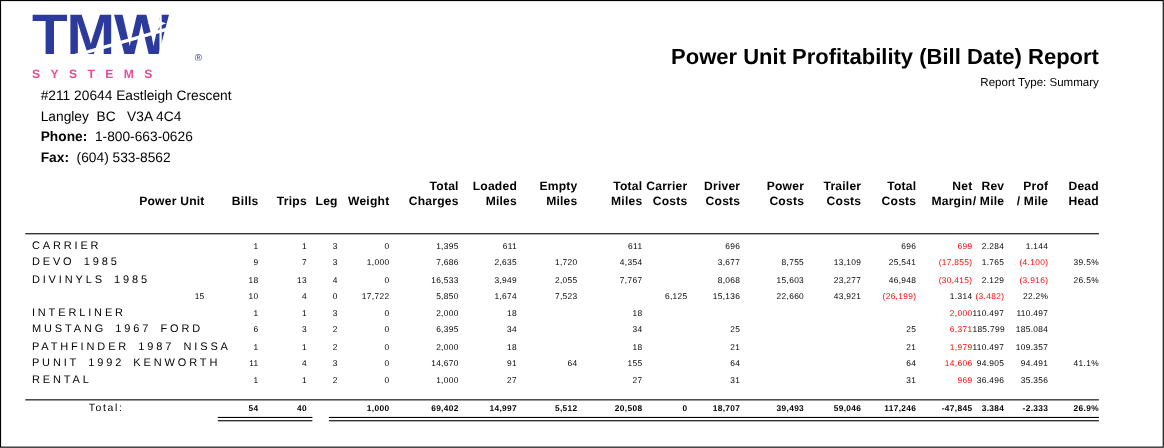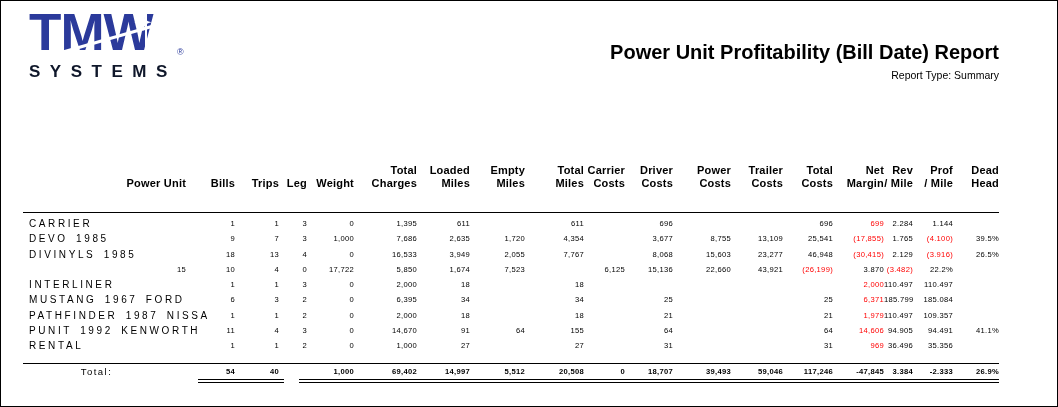--- a/index.html
+++ b/index.html
@@ -19,21 +19,21 @@
   }
   .swoosh {
     position:absolute; left:-14px; top:34px; width:190px; height:3px;
     background:linear-gradient(to right, rgba(255,255,255,0), #fff 20%, #fff 80%, rgba(255,255,255,0));
     transform:rotate(-16deg);
   }
   .spike { position:absolute; left:116px; top:-1px; width:2px; height:56px; background:#fff; }
   .star { position:absolute; left:104px; top:8px; color:#fff; font-size:24px; line-height:24px; }
   .reg { position:absolute; left:148px; top:44px; font-size:9px; color:#2b3a9b; }
   .systems {
-    margin-top:1px; font-size:17px; font-weight:bold; color:#0f172a;
+    margin-top:1px; font-size:11px; font-weight:bold; color:#ec4899;
     letter-spacing:9.5px; white-space:nowrap;
   }
 
   
   .address { position:absolute; left:36px; top:77px; font-size:12.5px; line-height:18.5px; color:#000; }
   .address div { white-space:pre; }
   .address .lbl { font-weight:bold; }
 
   
   .title { position:absolute; right:58px; top:40px; font-size:20px; font-weight:bold; color:#000; white-space:nowrap;text-align:right; }
@@ -88,20 +88,26 @@
     <div class="brand-wrap">
       <span class="brand">TMW</span>
       <div class="swoosh"></div>
       <div class="spike"></div>
       <div class="star">✦</div>
       <div class="reg">®</div>
     </div>
     <div class="systems">SYSTEMS</div>
   </div>
 
+  <div class="address">
+    <div>#211 20644 Eastleigh Crescent</div>
+    <div>Langley  BC   V3A 4C4</div>
+    <div><span class="lbl">Phone:</span><span>  </span><span>1-800-663-0626</span></div>
+    <div><span class="lbl">Fax:</span><span>  </span><span>(604) 533-8562</span></div>
+  </div>
 
   <div class="title">Power Unit Profitability (Bill Date) Report</div>
   <div class="meta2">Report Type: Summary</div>
 
   <div class="report-table">
     <div class="thead grid18" id="thead">
         <div class="hcell first">Power Unit</div>
         <div class="hcell">Bills</div>
         <div class="hcell">Trips</div>
         <div class="hcell">Leg</div>
@@ -203,21 +209,21 @@
           <div class="cell">17,722</div>
           <div class="cell">5,850</div>
           <div class="cell">1,674</div>
           <div class="cell">7,523</div>
           <div class="cell"></div>
           <div class="cell">6,125</div>
           <div class="cell">15,136</div>
           <div class="cell">22,660</div>
           <div class="cell">43,921</div>
           <div class="cell red">(26,199)</div>
-          <div class="cell">3.870</div>
+          <div class="cell">1.314</div>
           <div class="cell red">(3.482)</div>
           <div class="cell">22.2%</div>
         </div>
         <div class="trow grid18">
           <div class="cell name">INTERLINER</div>
           <div class="cell">1</div>
           <div class="cell">1</div>
           <div class="cell">3</div>
           <div class="cell">0</div>
           <div class="cell">2,000</div>

